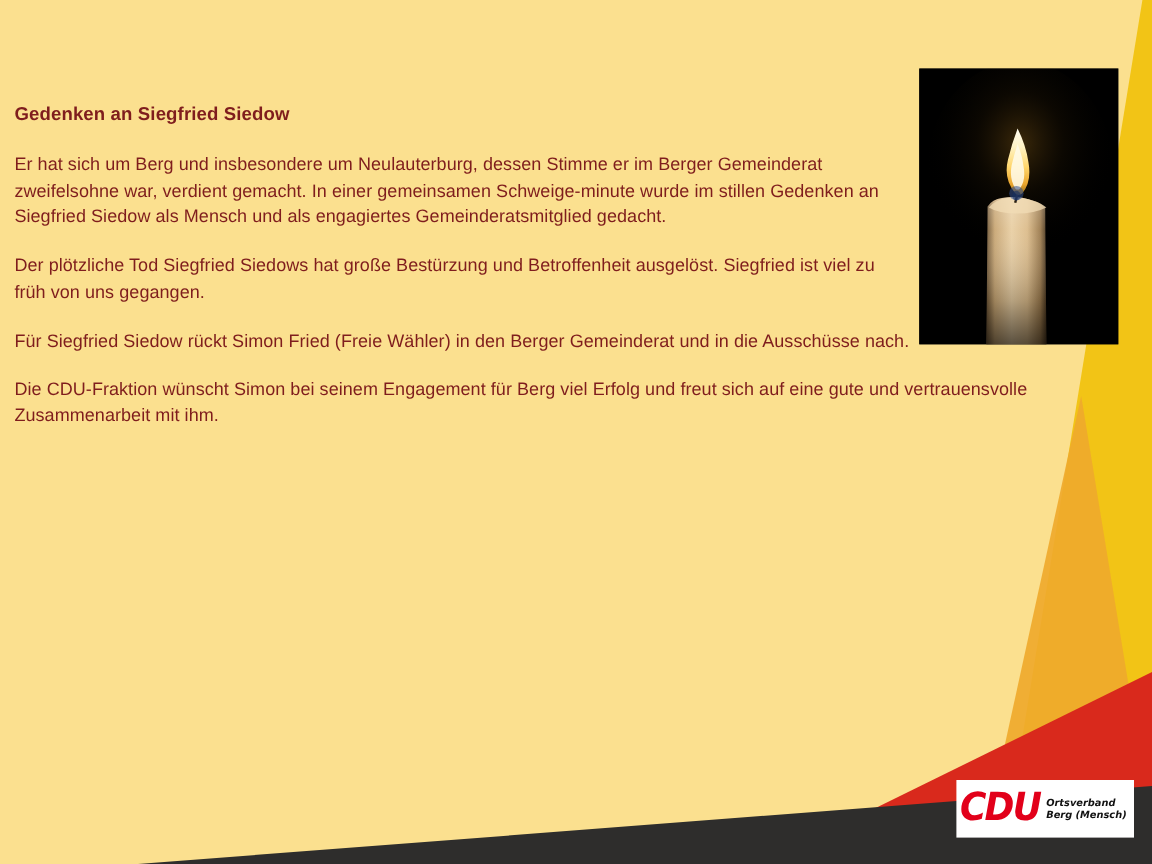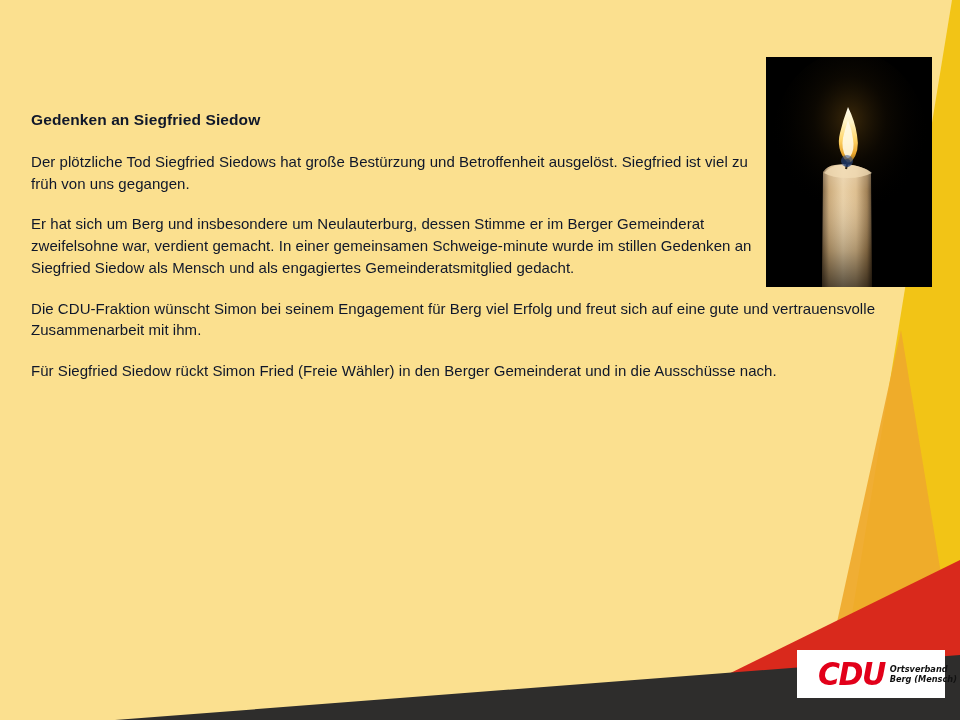--- a/index.html
+++ b/index.html
@@ -25,25 +25,24 @@
     top: 0;
     left: 0;
     width: 960px;
     height: 720px;
     pointer-events: none;
   }
 
   
   .text-block {
     position: absolute;
-    left: 31px;
+    left: 12px;
     top: 86px;
     width: 710px;
-    color: #0f172a;
-    margin-top: 24px;
+    color: #7f1d1d;
   }
 
   .heading {
     font-size: 15.5px;
     font-weight: bold;
     letter-spacing: 0.1px;
     line-height: 1.35;
     margin: 0 0 20px 0;
   }
 
@@ -78,21 +77,21 @@
   
   .cdu-logo {
     position: absolute;
     left: 797px;
     top: 650px;
     width: 148px;
     height: 48px;
     background: #ffffff;
     display: flex;
     align-items: center;
-    padding: 0 21px;
+    padding: 0 3px;
     box-sizing: border-box;
   }
   .cdu-wordmark {
     font-family: "DejaVu Sans", sans-serif;
     font-weight: bold;
     font-style: italic;
     font-size: 30px;
     color: #E2001A;
     letter-spacing: -1.5px;
     line-height: 1;
@@ -173,28 +172,28 @@
       <path d="M80,100 q-5,-8 -3,-19 q2,-9 5,-18 q4,10 5,19 q2,11 -3,18 q-2,2 -4,0 z" fill="#fffbe8" opacity="0.88"></path>
 
       <ellipse cx="81" cy="104" rx="6" ry="6" fill="#2f4f8f" opacity="0.55"></ellipse>
       <ellipse cx="81" cy="106" rx="3.5" ry="4" fill="#17315f" opacity="0.6"></ellipse>
     </svg>
   </div>
 
   <div class="text-block">
     <h1 class="heading">Gedenken an Siegfried Siedow</h1>
 
+    <p class="para p2">Er hat sich um Berg und insbesondere um Neulauterburg, dessen Stimme er im Berger Gemeinderat zweifelsohne war, verdient gemacht. In einer gemeinsamen Schweige-minute wurde im stillen Gedenken an Siegfried Siedow als Mensch und als engagiertes Gemeinderatsmitglied gedacht.</p>
+
     <p class="para p1">Der plötzliche Tod Siegfried Siedows hat große Bestürzung und Betroffenheit ausgelöst. Siegfried ist viel zu früh von uns gegangen.</p>
 
-    <p class="para p2">Er hat sich um Berg und insbesondere um Neulauterburg, dessen Stimme er im Berger Gemeinderat zweifelsohne war, verdient gemacht. In einer gemeinsamen Schweige-minute wurde im stillen Gedenken an Siegfried Siedow als Mensch und als engagiertes Gemeinderatsmitglied gedacht.</p>
-
+
+    <p class="para p4">Für Siegfried Siedow rückt Simon Fried (Freie Wähler) in den Berger Gemeinderat und in die Ausschüsse nach.</p>
 
     <p class="para p5">Die CDU-Fraktion wünscht Simon bei seinem Engagement für Berg viel Erfolg und freut sich auf eine gute und vertrauensvolle Zusammenarbeit mit ihm.</p>
-
-    <p class="para p4">Für Siegfried Siedow rückt Simon Fried (Freie Wähler) in den Berger Gemeinderat und in die Ausschüsse nach.</p>
   </div>
 
   <div class="cdu-logo">
     <span class="cdu-wordmark">CDU</span>
     <span class="cdu-sub">
       <span>Ortsverband</span><br>
       <span>Berg (Mensch)</span>
     </span>
   </div>
 

